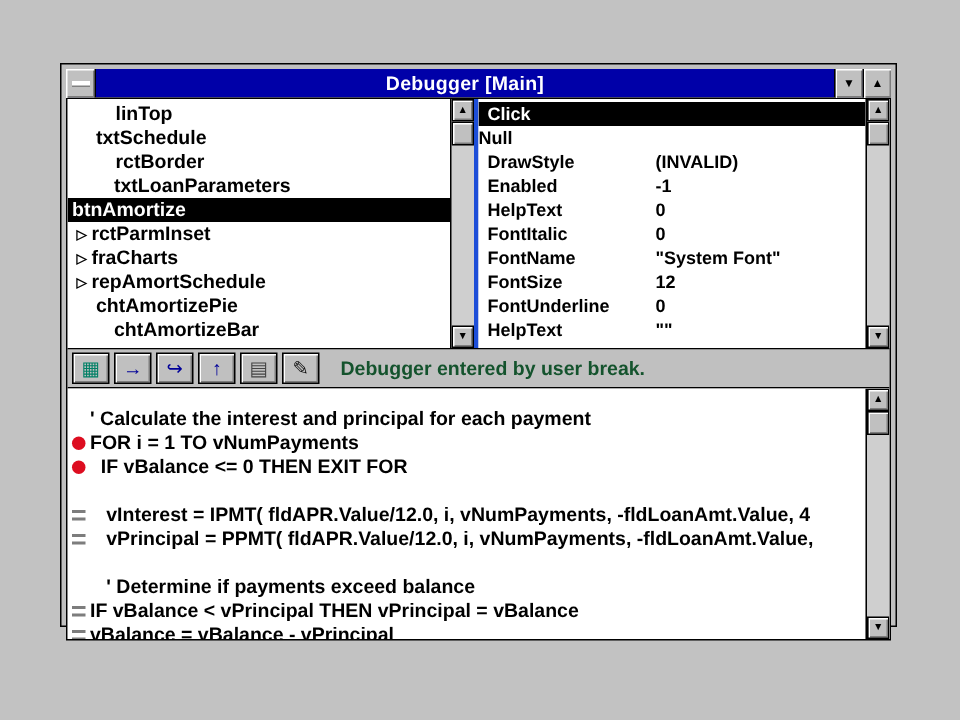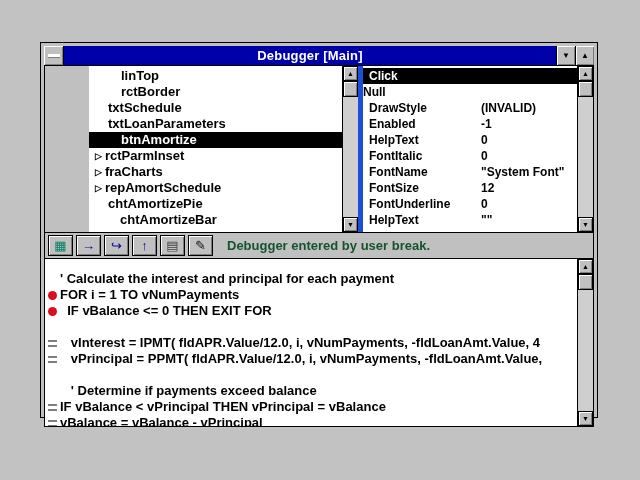--- a/index.html
+++ b/index.html
@@ -22,21 +22,21 @@
     display:flex;align-items:center;justify-content:center;
     box-shadow:inset 1px 1px 0 #fff,inset -1px -1px 0 #7d7d7d;}
   .sysdash{width:12px;height:3px;background:#fff;border-bottom:1px solid #808080;}
   .title{flex:1;color:#fff;font-weight:bold;font-size:13px;
     display:flex;align-items:center;justify-content:center;letter-spacing:0.2px;}
   .tbbtn{width:18px;background:#c0c0c0;border-left:1px solid #000;
     display:flex;align-items:center;justify-content:center;font-size:8px;color:#000;
     box-shadow:inset 1px 1px 0 #fff,inset -1px -1px 0 #7d7d7d;}
   .client{height:362px;border:1px solid #000;box-sizing:border-box;background:#c0c0c0;overflow:hidden;}
   .panes{display:flex;height:167px;border-bottom:1px solid #000;box-sizing:border-box;}
-  .left-pane{width:274px;background:#fff;border-right:5px solid #1d4ed8;display:flex;box-sizing:border-box;overflow:hidden;margin-left:44px;}
+  .left-pane{width:274px;background:#fff;border-right:3px solid #1d4ed8;display:flex;box-sizing:border-box;overflow:hidden;}
   .right-pane{flex:1;background:#fff;display:flex;overflow:hidden;}
   .list{flex:1;overflow:hidden;padding-top:2px;}
   .tree-row{height:16px;line-height:16px;font-size:13px;font-weight:bold;color:#000;white-space:pre;display:flex;align-items:center;}
   .tree-row.selected{background:var(--selection-bg,#000);color:#fff;}
   .tree-glyph{font-size:9px;margin-right:3px;}
   .prop-row{height:16px;line-height:16px;display:flex;font-size:12px;font-weight:bold;color:#000;}
   .prop-name{width:118px;padding-left:6px;box-sizing:border-box;}
   .prop-value{flex:1;white-space:pre;}
   .prop-row.selected{background:var(--selection-bg,#000);color:#fff;}
   .v-scroll{width:16px;border-left:1px solid #000;background:#cfcfcf;
@@ -77,24 +77,24 @@
       <span>▲</span>
     </div>
   </div>
 
   <div class="client">
 
     <div class="panes">
       <div class="left-pane">
         <div class="list">
             <div class="tree-row" style="padding-left: 32px;"><span>linTop</span></div>
+            <div class="tree-row" style="padding-left: 19px;"><span>txtSchedule</span></div>
             <div class="tree-row" style="padding-left: 32px;"><span>rctBorder</span></div>
-            <div class="tree-row" style="padding-left: 19px;"><span>txtSchedule</span></div>
-            <div class="tree-row" style="padding-left: 19px;"><span>txtLoanParameters</span></div>
-            <div class="tree-row selected" style="padding-left: 32px;"><span>btnAmortize</span></div>
+            <div class="tree-row" style="padding-left: 31px;"><span>txtLoanParameters</span></div>
+            <div class="tree-row selected" style="padding-left: 3px;"><span>btnAmortize</span></div>
             <div class="tree-row" style="padding-left: 6px;"><span class="tree-glyph">▷</span><span>rctParmInset</span></div>
             <div class="tree-row" style="padding-left: 6px;"><span class="tree-glyph">▷</span><span>fraCharts</span></div>
             <div class="tree-row" style="padding-left: 6px;"><span class="tree-glyph">▷</span><span>repAmortSchedule</span></div>
             <div class="tree-row" style="padding-left: 19px;"><span>chtAmortizePie</span></div>
             <div class="tree-row" style="padding-left: 31px;"><span>chtAmortizeBar</span></div>
           </div>
         <div class="v-scroll">
           <div class="scroll-btn btn3d">
             <span>▲</span>
           </div>

